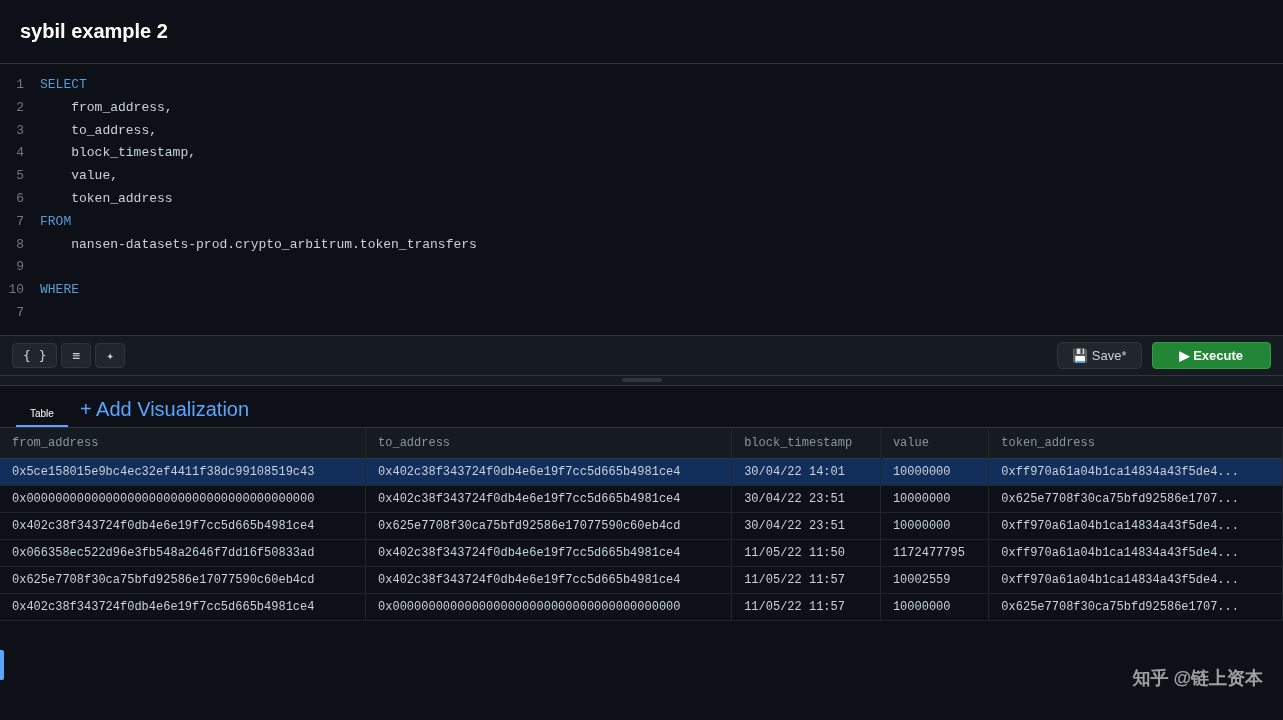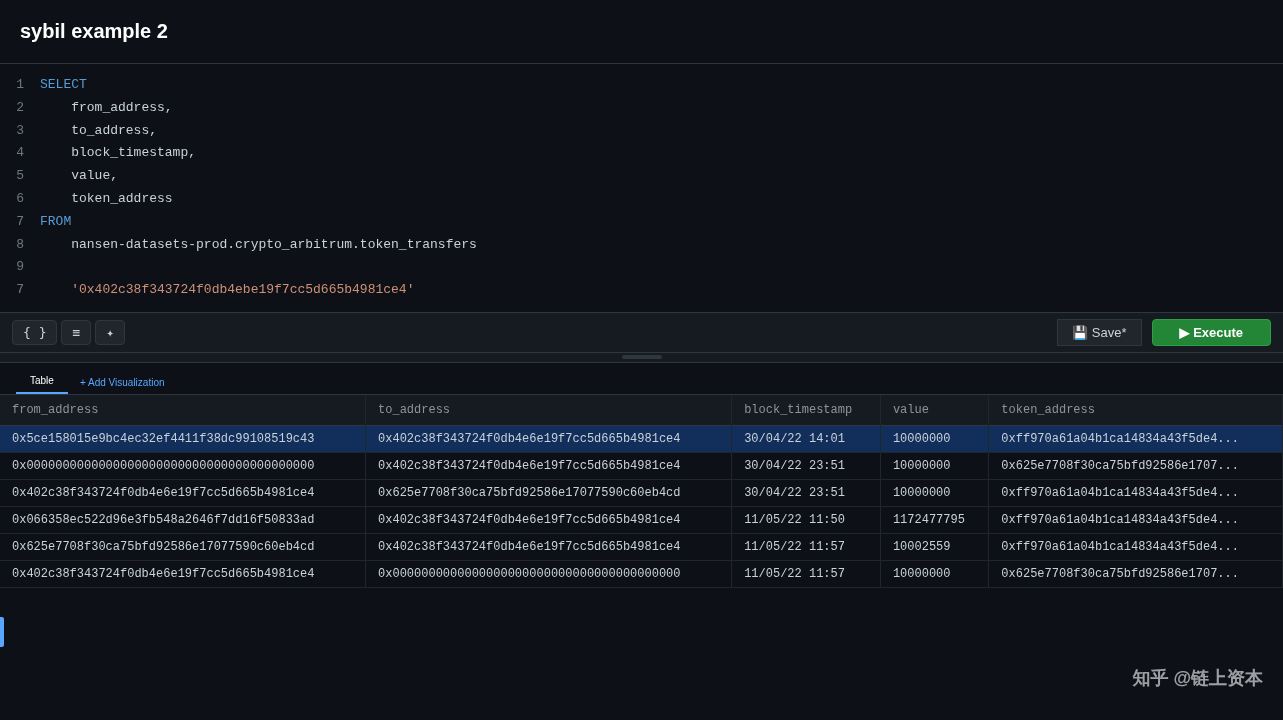--- a/index.html
+++ b/index.html
@@ -73,21 +73,21 @@
       cursor: pointer;
       font-size: 13px;
       font-family: monospace;
     }
     .toolbar-spacer { flex: 1; }
     .save-btn {
       background: #21262d;
       border: 1px solid #30363d;
       color: #c9d1d9;
       padding: 5px 14px;
-      border-radius: 0;
+      border-radius: 5px;
       cursor: pointer;
       font-size: 13px;
       font-family: Arial, sans-serif;
       margin-right: 6px;
     }
     .execute-btn {
       background: #238636;
       border: 1px solid #2ea043;
       color: #ffffff;
       padding: 5px 27px;
@@ -137,21 +137,21 @@
       color: #ffffff;
       border-bottom: 2px solid #58a6ff;
     }
     .add-viz {
       display: flex;
       align-items: center;
       gap: 4px;
       color: #58a6ff;
       cursor: pointer;
       padding: 6px 12px;
-      font-size: 10px;
+      font-size: 20px;
       font-family: Arial, sans-serif;
     }
 
     
     .results-area {
       background: #0d1117;
       overflow: auto;
       height: calc(720px - 160px - 38px - 10px - 38px);
       position: relative;
     }
@@ -256,22 +256,25 @@
   </div>
   <div class="code-line">
     <span class="line-number">8</span>
     <span class="line-content">    nansen-datasets-prod.crypto_arbitrum.token_transfers</span>
   </div>
   <div class="code-line">
     <span class="line-number">9</span>
     <span class="line-content"></span>
   </div>
   <div class="code-line">
+    <span class="line-number">10</span>
+    <span class="line-content kw-blue">WHERE</span>
+  </div>
+  <div class="code-line">
     <span class="line-number">7</span>
-    <span class="line-content kw-string">    '0x402c38f343724f0db4ebe19f7cc5d665b4981ce4'</span>
   </div>
 </div>
 
 <div class="toolbar">
   <button class="toolbar-btn">{ }</button>
   <button class="toolbar-btn">≡</button>
   <button class="toolbar-btn">✦</button>
   <div class="toolbar-spacer"></div>
   <button class="save-btn">💾 Save*</button>
   <button class="execute-btn">▶ Execute</button>

